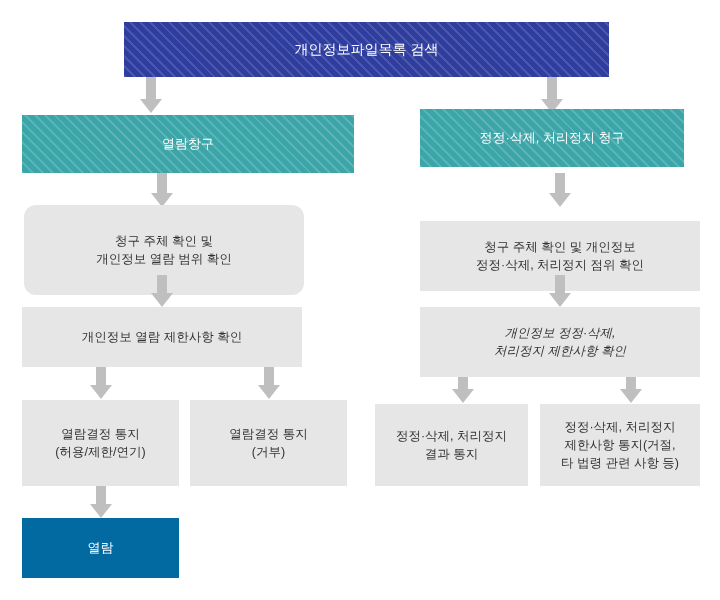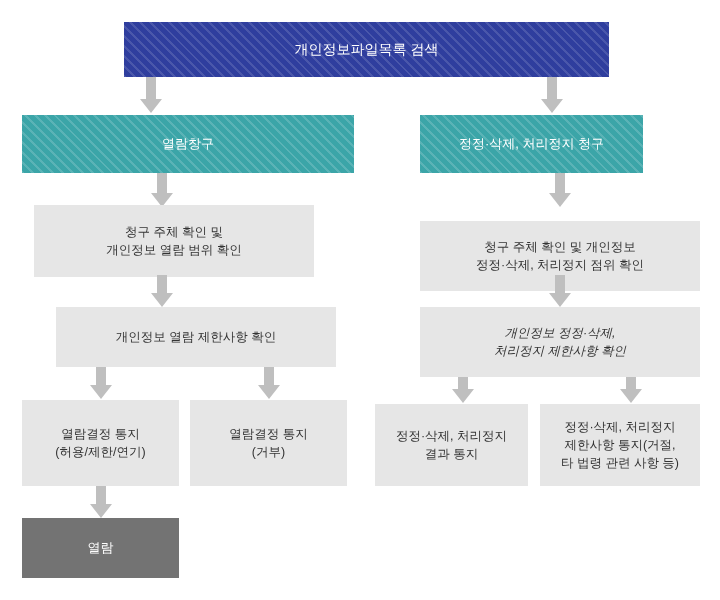--- a/index.html
+++ b/index.html
@@ -48,21 +48,21 @@
       45deg,
       rgba(255,255,255,0.16) 0px,
       rgba(255,255,255,0.16) 2px,
       rgba(255,255,255,0) 2px,
       rgba(255,255,255,0) 7px
     );
     color: #ffffff;
     font-size: 13px;
   }
   .node-teal-plain {
-    background-color: #737373;
+    background-color: #0369a1;
     color: #ffffff;
     font-size: 13px;
   }
   .node-gray {
     background-color: #e6e6e6;
     color: #333333;
     font-size: 12.5px;
   }
   .arrow {
     position: absolute;
@@ -94,31 +94,31 @@
 
   <div class="node node-teal" style="left:22px; top:115px; width:332px; height:58px;">열람창구</div>
 
   <div class="arrow" style="left:151px; top:173px;">
     <svg width="22" height="34" viewBox="0 0 22 34">
       <rect x="6" y="0" width="10" height="22" fill="#bfbfbf"></rect>
       <polygon points="0,20 22,20 11,34" fill="#bfbfbf"></polygon>
     </svg>
   </div>
 
-  <div class="node node-gray" style="left:34px; top:205px; width:280px; height:72px;">청구 주체 확인 및
+  <div class="node node-gray" style="left:24px; top:205px; width:280px; height:90px;border-radius:12px;">청구 주체 확인 및
 개인정보 열람 범위 확인</div>
 
   <div class="arrow" style="left:151px; top:275px;">
     <svg width="22" height="32" viewBox="0 0 22 32">
       <rect x="6" y="0" width="10" height="20" fill="#bfbfbf"></rect>
       <polygon points="0,18 22,18 11,32" fill="#bfbfbf"></polygon>
     </svg>
   </div>
 
-  <div class="node node-gray" style="left:22px; top:307px; width:280px; height:60px;margin-left:34px;">개인정보 열람 제한사항 확인</div>
+  <div class="node node-gray" style="left:22px; top:307px; width:280px; height:60px;">개인정보 열람 제한사항 확인</div>
 
   <div class="arrow" style="left:90px; top:367px;">
     <svg width="22" height="32" viewBox="0 0 22 32">
       <rect x="6" y="0" width="10" height="20" fill="#bfbfbf"></rect>
       <polygon points="0,18 22,18 11,32" fill="#bfbfbf"></polygon>
     </svg>
   </div>
 
   <div class="arrow" style="left:258px; top:367px;">
     <svg width="22" height="32" viewBox="0 0 22 32">
@@ -135,21 +135,21 @@
 
   <div class="arrow" style="left:90px; top:486px;">
     <svg width="22" height="32" viewBox="0 0 22 32">
       <rect x="6" y="0" width="10" height="20" fill="#bfbfbf"></rect>
       <polygon points="0,18 22,18 11,32" fill="#bfbfbf"></polygon>
     </svg>
   </div>
 
   <div class="node node-teal-plain" style="left:22px; top:518px; width:157px; height:60px;">열람</div>
 
-  <div class="node node-teal" style="left:420px; top:115px; width:223px; height:58px;">정정·삭제, 처리정지 청구</div>
+  <div class="node node-teal" style="left:420px; top:109px; width:264px; height:58px;">정정·삭제, 처리정지 청구</div>
 
   <div class="arrow" style="left:549px; top:173px;">
     <svg width="22" height="34" viewBox="0 0 22 34">
       <rect x="6" y="0" width="10" height="22" fill="#bfbfbf"></rect>
       <polygon points="0,20 22,20 11,34" fill="#bfbfbf"></polygon>
     </svg>
   </div>
 
   <div class="node node-gray" style="left:420px; top:221px; width:280px; height:70px;">청구 주체 확인 및 개인정보
 정정·삭제, 처리정지 점위 확인</div>

